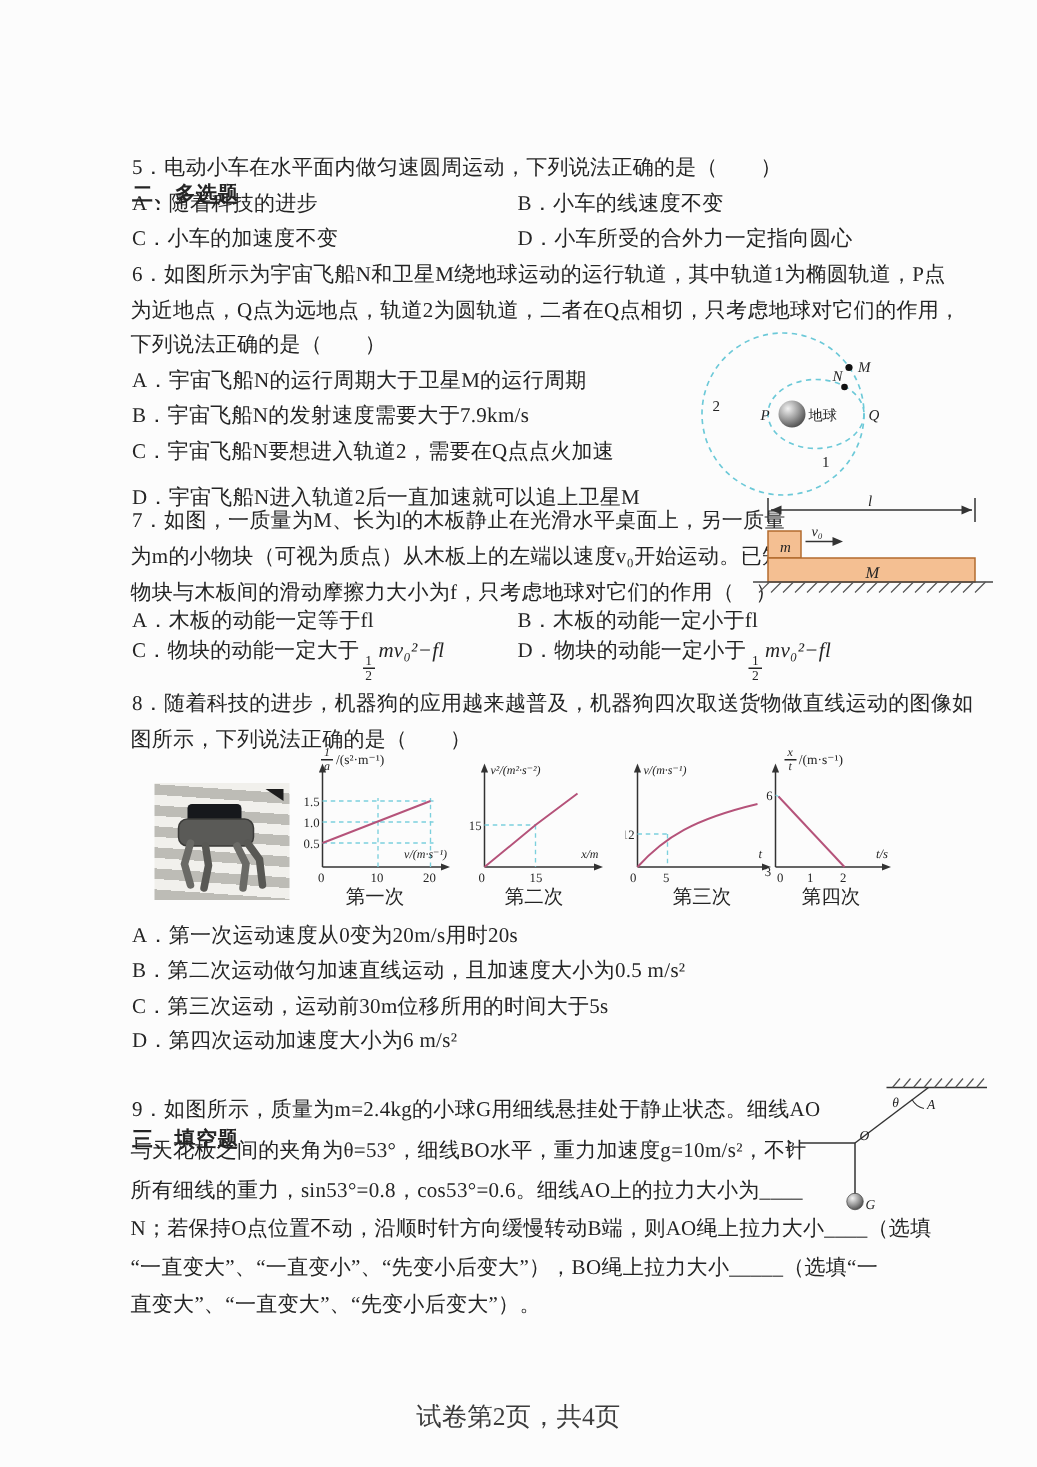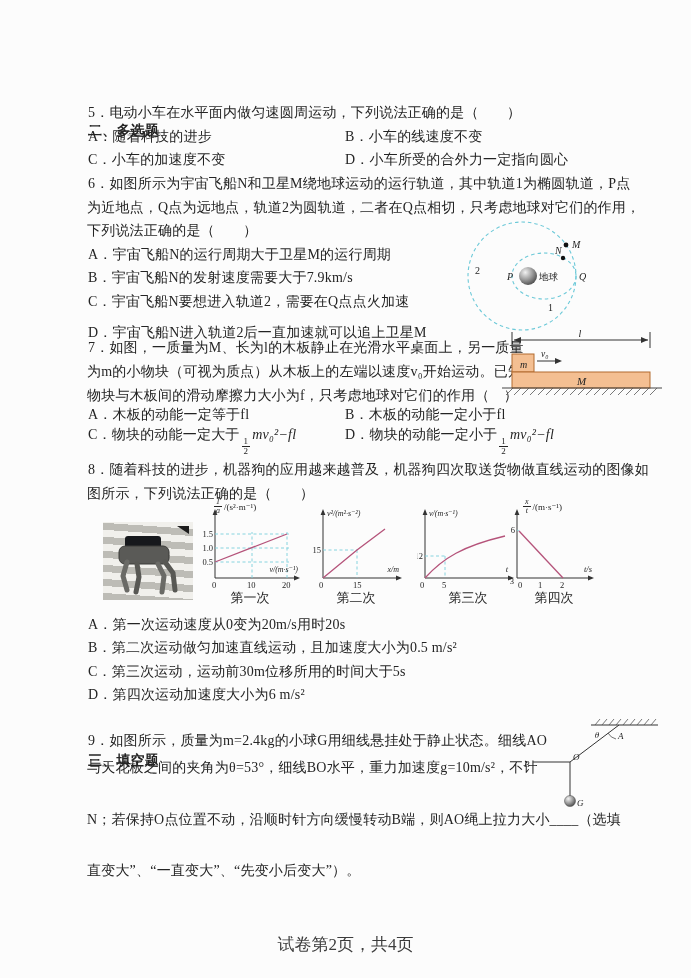--- a/index.html
+++ b/index.html
@@ -217,21 +217,23 @@
 
   <div class="ln" style="left:88px;top:616px;">A．第一次运动速度从0变为20m/s用时20s</div>
   <div class="ln" style="left:88px;top:639px;">B．第二次运动做匀加速直线运动，且加速度大小为0.5 m/s²</div>
   <div class="ln" style="left:88px;top:663px;">C．第三次运动，运动前30m位移所用的时间大于5s</div>
   <div class="ln" style="left:88px;top:686px;">D．第四次运动加速度大小为6 m/s²</div>
 
   <div class="ln bold" style="left:88px;top:710px;">三、填空题</div>
 
   <div class="ln" style="left:88px;top:732px;">9．如图所示，质量为m=2.4kg的小球G用细线悬挂处于静止状态。细线AO</div>
   <div class="ln" style="left:87px;top:759px;">与天花板之间的夹角为θ=53°，细线BO水平，重力加速度g=10m/s²，不计</div>
+  <div class="ln" style="left:87px;top:786px;">所有细线的重力，sin53°=0.8，cos53°=0.6。细线AO上的拉力大小为____</div>
   <div class="ln" style="left:87px;top:811px;">N；若保持O点位置不动，沿顺时针方向缓慢转动B端，则AO绳上拉力大小____（选填</div>
+  <div class="ln" style="left:87px;top:837px;">“一直变大”、“一直变小”、“先变小后变大”），BO绳上拉力大小_____（选填“一</div>
   <div class="ln" style="left:87px;top:862px;">直变大”、“一直变大”、“先变小后变大”）。</div>
 
   <div class="fig" style="left:515px;top:712px;">
     <svg width="150" height="100" viewBox="0 0 150 100">
       <line x1="76" y1="13" x2="143" y2="13" stroke="#333" stroke-width="1"></line>
       <path d="M80 13l5-6M87 13l5-6M94 13l5-6M101 13l5-6M108 13l5-6M115 13l5-6M122 13l5-6M129 13l5-6M136 13l5-6" stroke="#555" stroke-width="0.8"></path>
       <line x1="104" y1="13" x2="55" y2="50" stroke="#333" stroke-width="1"></line>
       <path d="M93 21 a 12 12 0 0 0 8 6" stroke="#333" stroke-width="0.7" fill="none"></path>
       <text x="82" y="26" font-size="9" font-style="italic" text-anchor="middle">θ</text>
       <text x="103" y="27" font-size="9" font-style="italic">A</text>

